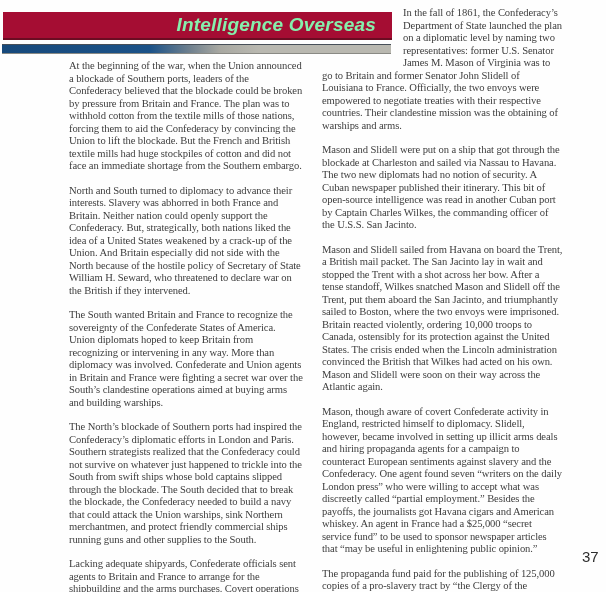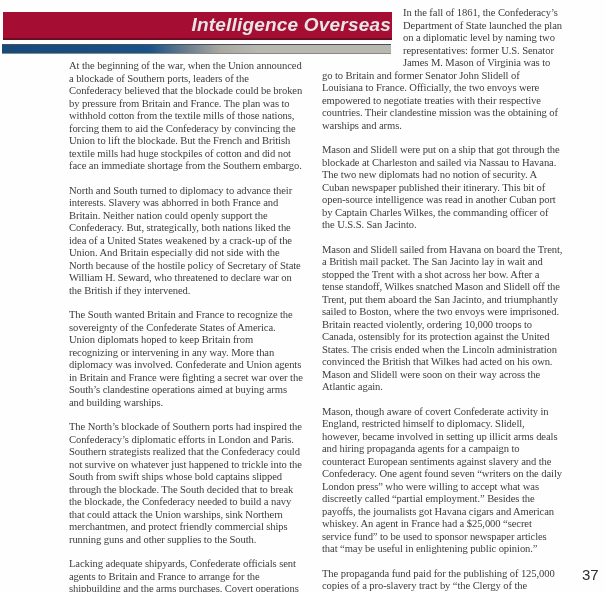--- a/index.html
+++ b/index.html
@@ -16,27 +16,27 @@
     left: 3px;
     top: 12px;
     width: 389px;
     height: 26px;
     background: var(--banner_red, #a50d33);
     border-bottom: 2px solid #6b0c22;
     text-align: right;
   }
   .banner-title {
     display: inline-block;
-    padding-right: 1px;
+    padding-right: 16px;
     font-family: "Liberation Sans", sans-serif;
     font-style: italic;
     font-weight: bold;
     font-size: 19px;
     line-height: 26px;
-    color: #e5e5e5;
+    color: #86efac;
     letter-spacing: 0.2px;
   }
   .grad-bar {
     position: absolute;
     left: 2px;
     top: 44px;
     width: 389px;
     height: 8px;
     background: linear-gradient(to right,
       var(--bar_blue_dark, #17497b) 0%,
@@ -61,21 +61,21 @@
   .col-left  { left: 69px;  top: 60px; width: 234px; }
   .col-right { left: 322px; top: 7px;  width: 241px; }
   .wrap-spacer {
     float: left;
     width: 81px;
     height: 51px;
   }
   .page-number {
     position: absolute;
     left: 582px;
-    top: 566px;
+    top: 548px;
     font-family: "Liberation Sans", sans-serif;
     font-size: 15px;
     color: #2e2e2e;
   }
 </style>
 </head>
 <body>
 
 <div class="page">
 

